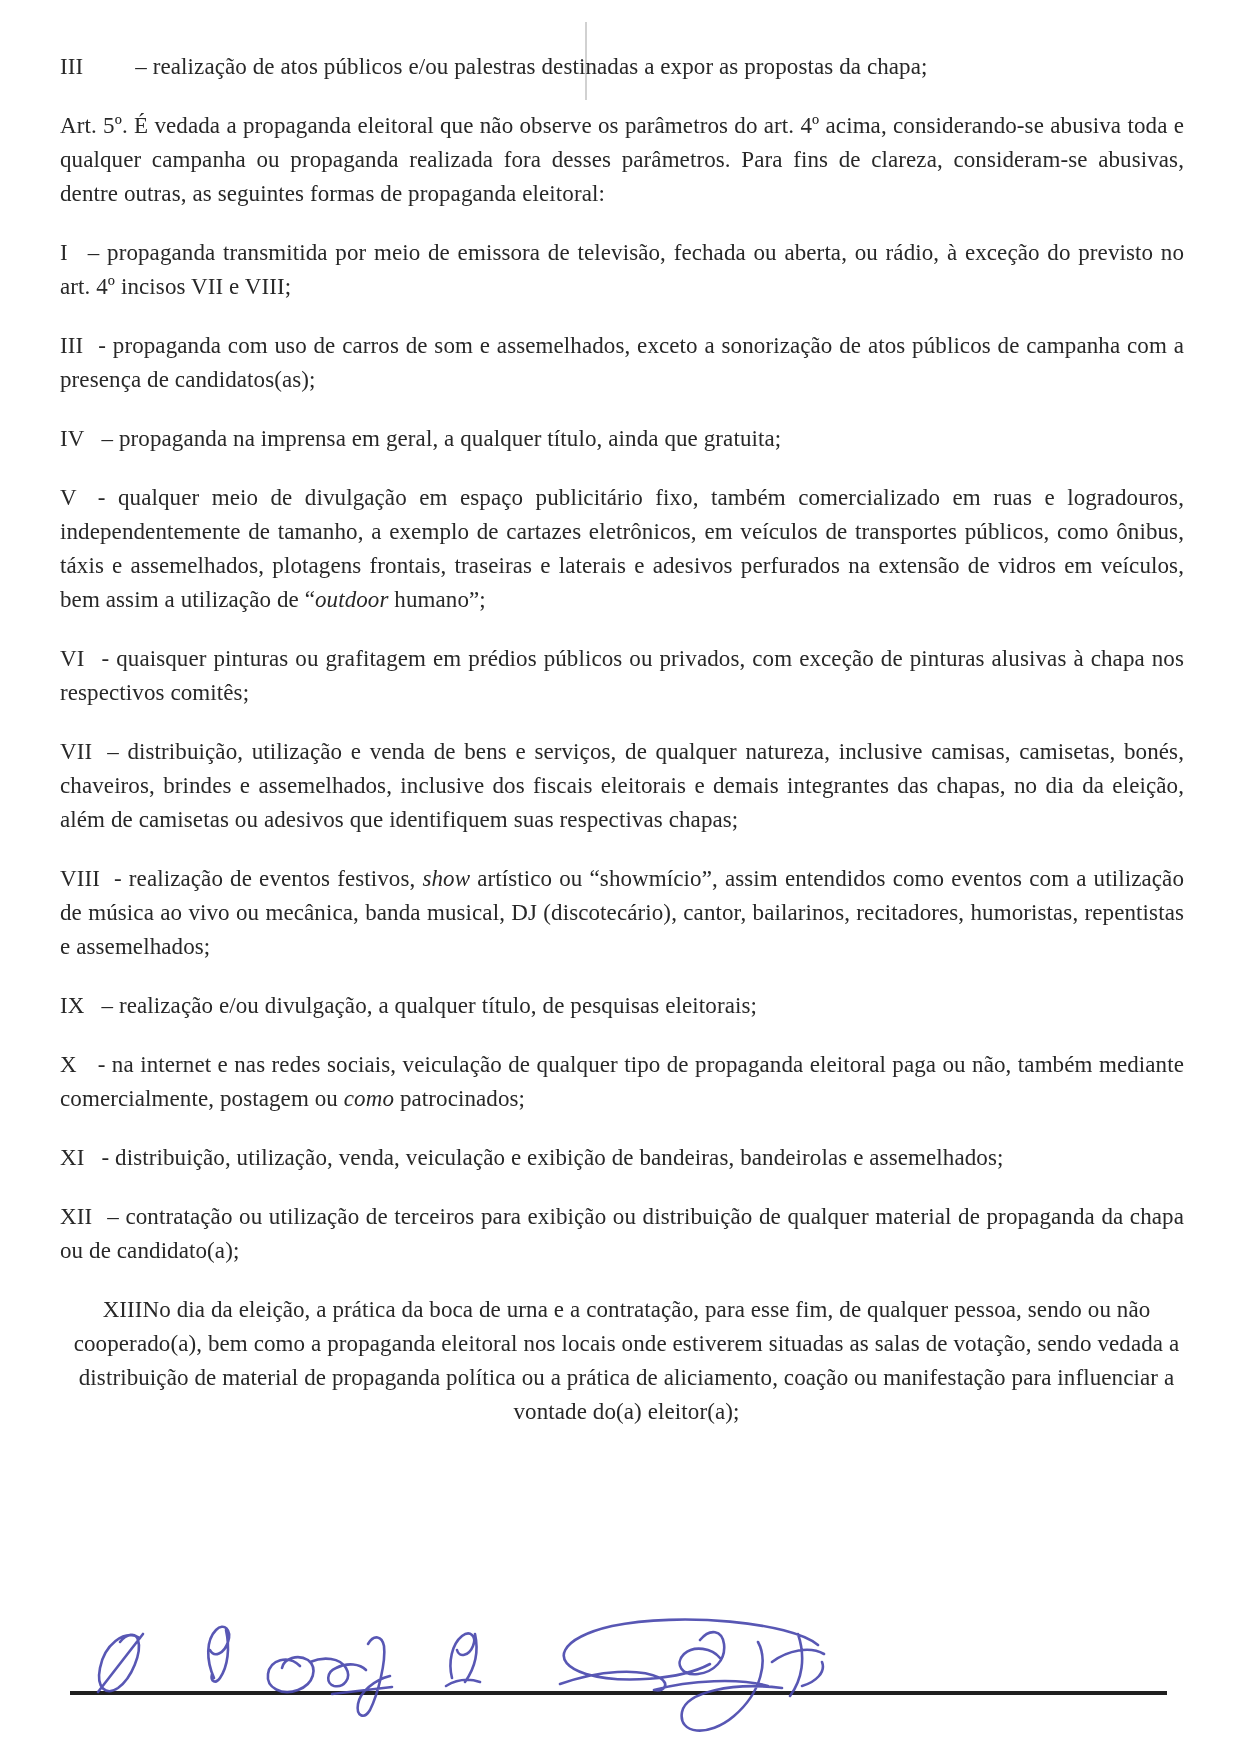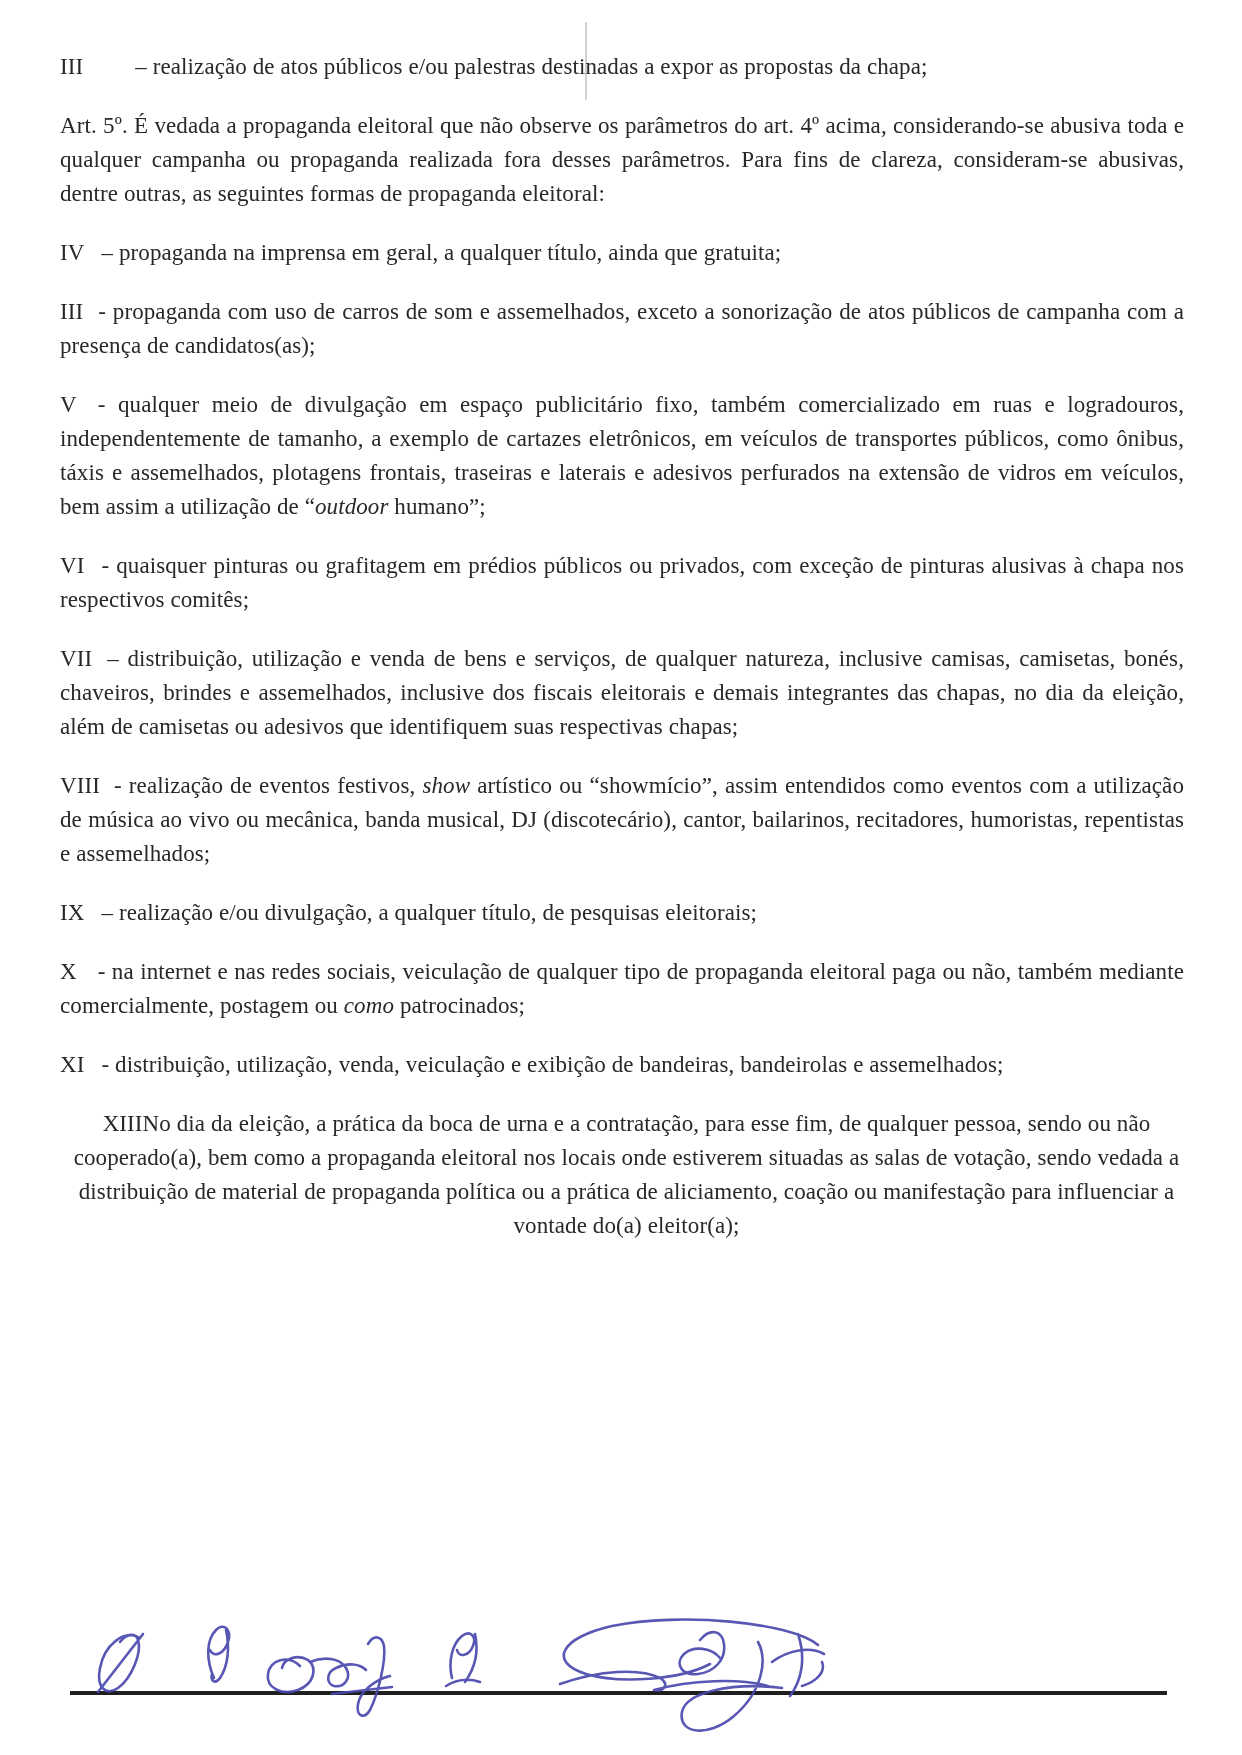--- a/index.html
+++ b/index.html
@@ -63,29 +63,31 @@
 </head>
 <body>
 
 <div class="page">
 
   <div class="scan-artifact artifact-top"></div>
 
   <div class="text-flow">
     <p class="para"><span>III</span><span class="gap" style="width: 52px;"></span><span>– realização de atos públicos e/ou palestras destinadas a expor as propostas da chapa;</span></p>
     <p class="para"><span>Art. 5º. É vedada a propaganda eleitoral que não observe os parâmetros do art. 4º acima, considerando-se abusiva toda e qualquer campanha ou propaganda realizada fora desses parâmetros. Para fins de clareza, consideram-se abusivas, dentre outras, as seguintes formas de propaganda eleitoral:</span></p>
+    <p class="para"><span>I</span><span class="gap" style="width: 20px;"></span><span>– propaganda transmitida por meio de emissora de televisão, fechada ou aberta, ou rádio, à exceção do previsto no art. 4º incisos VII e VIII;</span></p>
+    <p class="para"><span>III</span><span class="gap" style="width: 15px;"></span><span>- propaganda com uso de carros de som e assemelhados, exceto a sonorização de atos públicos de campanha com a presença de candidatos(as);</span></p>
     <p class="para"><span>IV</span><span class="gap" style="width: 17px;"></span><span>– propaganda na imprensa em geral, a qualquer título, ainda que gratuita;</span></p>
-    <p class="para"><span>III</span><span class="gap" style="width: 15px;"></span><span>- propaganda com uso de carros de som e assemelhados, exceto a sonorização de atos públicos de campanha com a presença de candidatos(as);</span></p>
     <p class="para"><span>V</span><span class="gap" style="width: 21px;"></span><span>- qualquer meio de divulgação em espaço publicitário fixo, também comercializado em ruas e logradouros, independentemente de tamanho, a exemplo de cartazes eletrônicos, em veículos de transportes públicos, como ônibus, táxis e assemelhados, plotagens frontais, traseiras e laterais e adesivos perfurados na extensão de vidros em veículos, bem assim a utilização de “</span><em>outdoor</em><span> humano”;</span></p>
     <p class="para"><span>VI</span><span class="gap" style="width: 17px;"></span><span>- quaisquer pinturas ou grafitagem em prédios públicos ou privados, com exceção de pinturas alusivas à chapa nos respectivos comitês;</span></p>
     <p class="para"><span>VII</span><span class="gap" style="width: 15px;"></span><span>– distribuição, utilização e venda de bens e serviços, de qualquer natureza, inclusive camisas, camisetas, bonés, chaveiros, brindes e assemelhados, inclusive dos fiscais eleitorais e demais integrantes das chapas, no dia da eleição, além de camisetas ou adesivos que identifiquem suas respectivas chapas;</span></p>
     <p class="para"><span>VIII</span><span class="gap" style="width: 14px;"></span><span>- realização de eventos festivos, </span><em>show</em><span> artístico ou “showmício”, assim entendidos como eventos com a utilização de música ao vivo ou mecânica, banda musical, DJ (discotecário), cantor, bailarinos, recitadores, humoristas, repentistas e assemelhados;</span></p>
     <p class="para"><span>IX</span><span class="gap" style="width: 17px;"></span><span>– realização e/ou divulgação, a qualquer título, de pesquisas eleitorais;</span></p>
     <p class="para"><span>X</span><span class="gap" style="width: 21px;"></span><span>- na internet e nas redes sociais, veiculação de qualquer tipo de propaganda eleitoral paga ou não, também mediante comercialmente, postagem ou </span><em>como</em><span> patrocinados;</span></p>
     <p class="para"><span>XI</span><span class="gap" style="width: 17px;"></span><span>- distribuição, utilização, venda, veiculação e exibição de bandeiras, bandeirolas e assemelhados;</span></p>
+    <p class="para"><span>XII</span><span class="gap" style="width: 15px;"></span><span>– contratação ou utilização de terceiros para exibição ou distribuição de qualquer material de propaganda da chapa ou de candidato(a);</span></p>
     <p class="para indent"><span>XIIINo dia da eleição, a prática da boca de urna e a contratação, para esse fim, de qualquer pessoa, sendo ou não cooperado(a), bem como a propaganda eleitoral nos locais onde estiverem situadas as salas de votação, sendo vedada a distribuição de material de propaganda política ou a prática de aliciamento, coação ou manifestação para influenciar a vontade do(a) eleitor(a);</span></p>
   </div>
 
   <div class="sig-area">
     <div class="rule"></div>
     <svg class="ink-svg" width="1242" height="160" viewBox="0 1595 1242 160">
 
       <path d="M140,1638 C124,1628 104,1646 100,1668 C96,1688 106,1696 118,1688 C132,1678 142,1652 138,1640 C136,1632 126,1634 120,1642 M143,1634 L98,1692"></path>
 
       <path d="M214,1678 C206,1660 206,1640 216,1630 C224,1622 232,1630 228,1642 C224,1654 214,1658 210,1650 M226,1630 C230,1648 228,1666 220,1678 C216,1684 210,1682 212,1674"></path>

